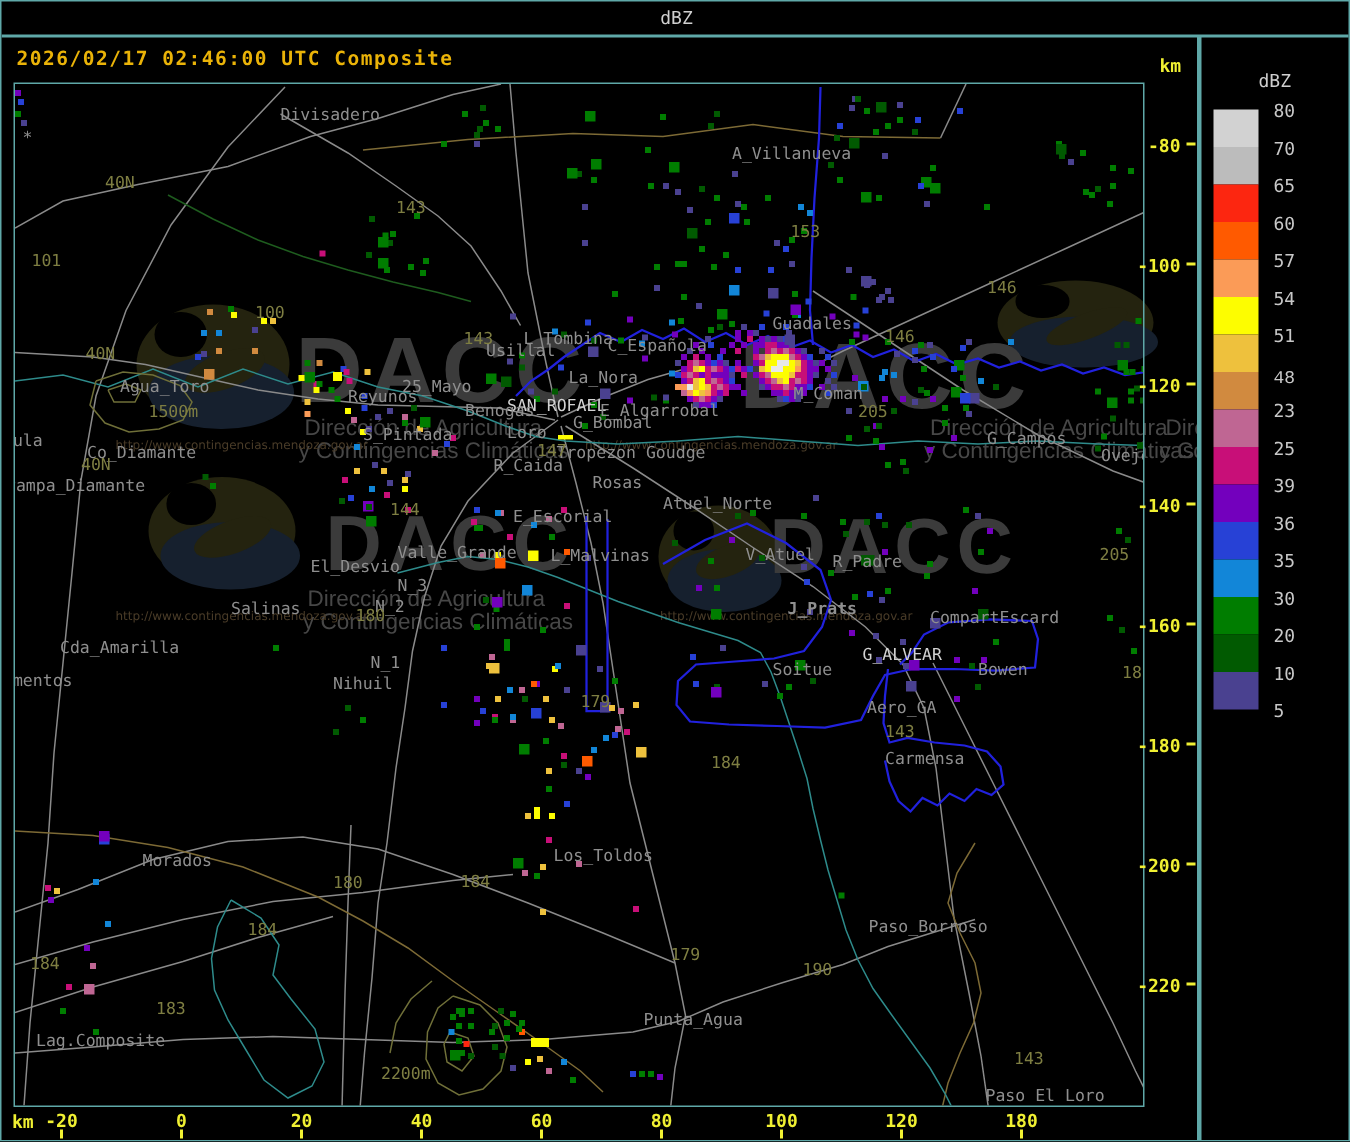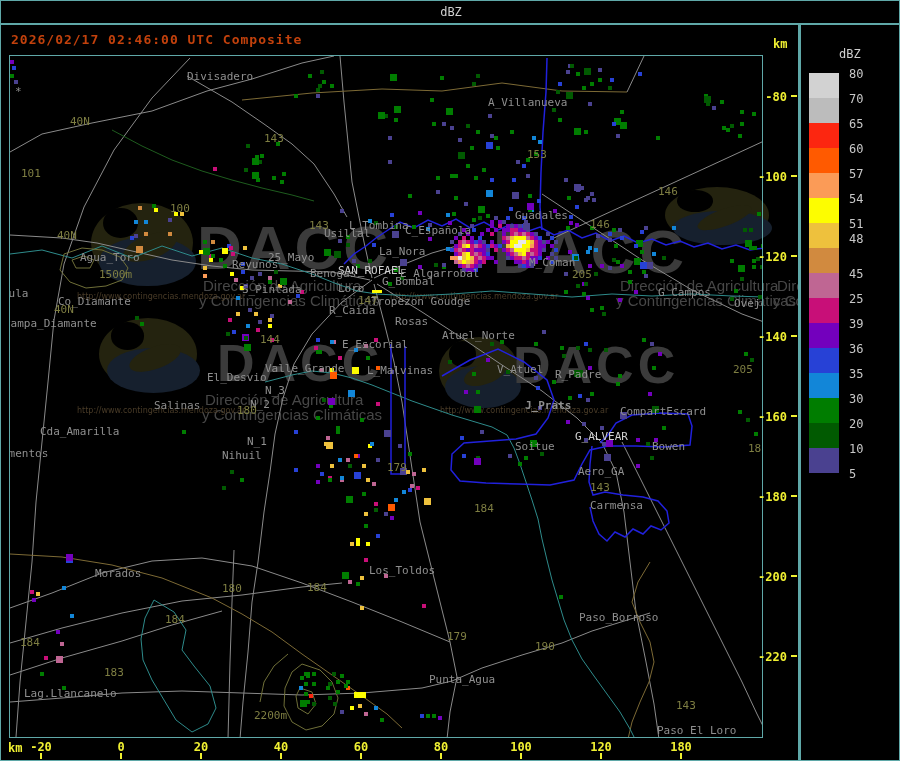--- a/index.html
+++ b/index.html
@@ -1,21 +1,21 @@
 <!DOCTYPE html>
 <html><head>
 <meta charset="utf-8">
 <style>
   html,body{margin:0;padding:0;background:#000;}
   #win{position:relative;width:900px;height:761px;background:#000;overflow:hidden;
        font-family:"DejaVu Sans Mono",monospace;box-sizing:border-box;border:1px solid #5fa8a8;}
   .tealline{position:absolute;background:#5fa8a8;}
   #titlebar{position:absolute;left:0;top:0;width:900px;height:22px;}
   #titletext{position:absolute;left:0;top:4px;width:900px;text-align:center;color:#cfcfcf;font-size:12px;}
-  #stamp{position:absolute;left:10px;top:31px;color:#c2410c;font-size:13px;font-weight:bold;letter-spacing:1px;}
+  #stamp{position:absolute;left:10px;top:31px;color:#eab308;font-size:13px;font-weight:bold;letter-spacing:1px;}
   .yel{color:#f0f032;font-size:12px;font-weight:bold;}
   #kmtop{position:absolute;left:772px;top:36px;}
   #kmbot{position:absolute;left:7px;top:740px;}
   #maplayer,#wmlayer{position:absolute;left:8px;top:54px;height:683px;overflow:hidden;}
   #wmlayer{width:789px;}
   #maplayer{width:754px;border:1px solid #5fa8a8;box-sizing:border-box;}
   .lbl{position:absolute;font:11px "DejaVu Sans Mono",monospace;color:#8f8f8f;white-space:pre;line-height:11px;}
   .lbl.bright{color:#d2d2d2;}
   .rlbl{position:absolute;font:11px "DejaVu Sans Mono",monospace;color:#7e7e42;white-space:pre;line-height:11px;}
   .atick{position:absolute;background:#f0f032;}
@@ -836,21 +836,21 @@
         <div class="lbl" style="left: -7px; top: 332px;">N</div>
         <div class="lbl" style="left: 197px; top: 316px;">El_Desvio</div>
         <div class="lbl" style="left: 144px; top: 344px;">Salinas</div>
         <div class="lbl" style="left: 30px; top: 370px;">Cda_Amarilla</div>
         <div class="lbl" style="left: -8px; top: 392px;">amentos</div>
         <div class="lbl" style="left: 212px; top: 394px;">Nihuil</div>
         <div class="lbl" style="left: 237px; top: 380px;">N_1</div>
         <div class="lbl" style="left: 240px; top: 343px;">N_2</div>
         <div class="lbl" style="left: 255px; top: 329px;">N_3</div>
         <div class="lbl" style="left: 85px; top: 512px;">Morados</div>
-        <div class="lbl" style="left: 14px; top: 632px;">Lag.Llancanelo</div>
+        <div class="lbl" style="left: 14px; top: 632px;">Lag.Composite</div>
         <div class="lbl" style="left: 359px; top: 509px;">Los_Toldos</div>
         <div class="lbl" style="left: 419px; top: 618px;">Punta_Agua</div>
         <div class="lbl" style="left: 569px; top: 556px;">Paso_Borroso</div>
         <div class="lbl" style="left: 647px; top: 669px;">Paso El Loro</div>
         <div class="lbl" style="left: 505px; top: 154px;">Guadales</div>
         <div class="lbl" style="left: 648px; top: 231px;">G_Campos</div>
         <div class="lbl" style="left: 724px; top: 242px;">Oveje</div>
         <div class="lbl" style="left: 339px; top: 164px;">L_Tombina</div>
         <div class="lbl" style="left: 314px; top: 172px;">Usillal</div>
         <div class="lbl" style="left: 395px; top: 169px;">C_Española</div>
@@ -967,22 +967,22 @@
       <div class="sw" style="top: 397px; background: rgb(0, 125, 0);"></div>
       <div class="sw" style="top: 422px; background: rgb(1, 90, 1);"></div>
       <div class="sw" style="top: 447px; background: rgb(74, 65, 144);"></div>
       <div class="lv" style="top: 66px;">80</div>
       <div class="lv" style="top: 91px;">70</div>
       <div class="lv" style="top: 116px;">65</div>
       <div class="lv" style="top: 141px;">60</div>
       <div class="lv" style="top: 166px;">57</div>
       <div class="lv" style="top: 191px;">54</div>
       <div class="lv" style="top: 216px;">51</div>
-      <div class="lv" style="top: 231px;">48</div>
-      <div class="lv" style="top: 266px;">45</div>
+      <div class="lv" style="top: 244px; font-family: Liberation Mono, monospace;">48</div>
+      <div class="lv" style="top: 266px;">23</div>
       <div class="lv" style="top: 291px;">25</div>
       <div class="lv" style="top: 316px;">39</div>
       <div class="lv" style="top: 341px;">36</div>
       <div class="lv" style="top: 366px;">35</div>
       <div class="lv" style="top: 391px;">30</div>
       <div class="lv" style="top: 416px;">20</div>
       <div class="lv" style="top: 441px;">10</div>
       <div class="lv" style="top: 466px;">5</div>
     </div>
 </div>

